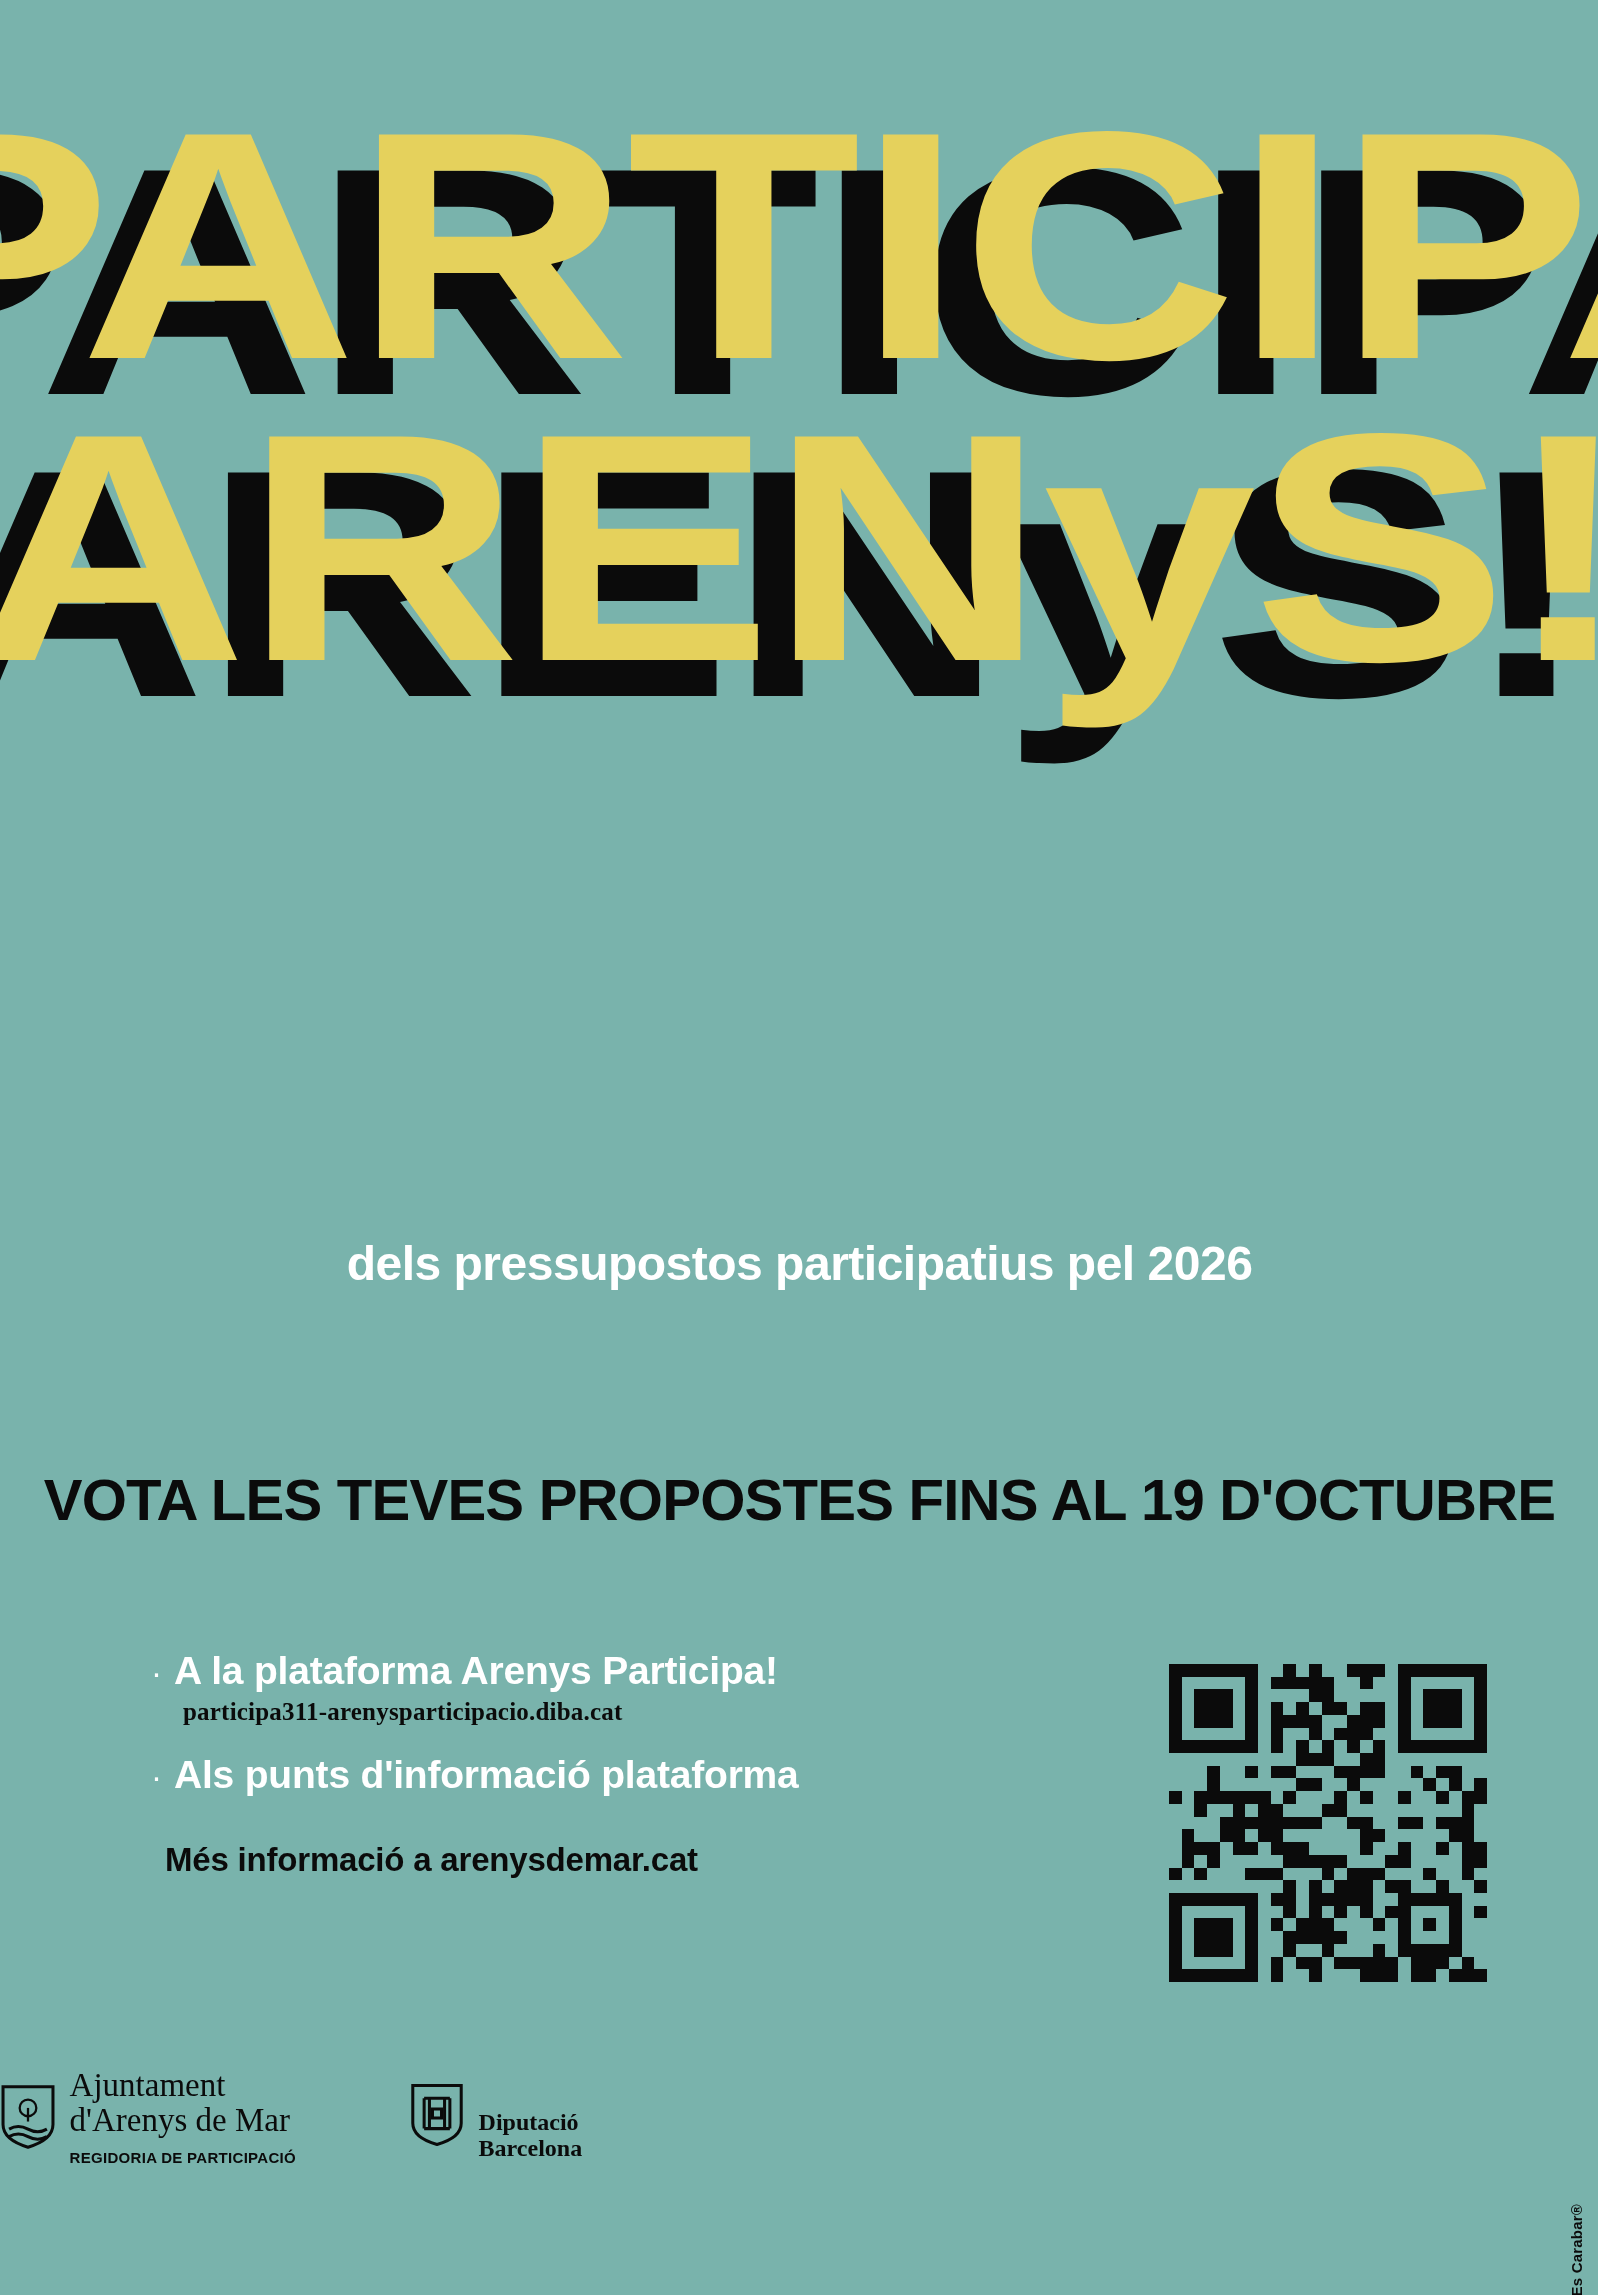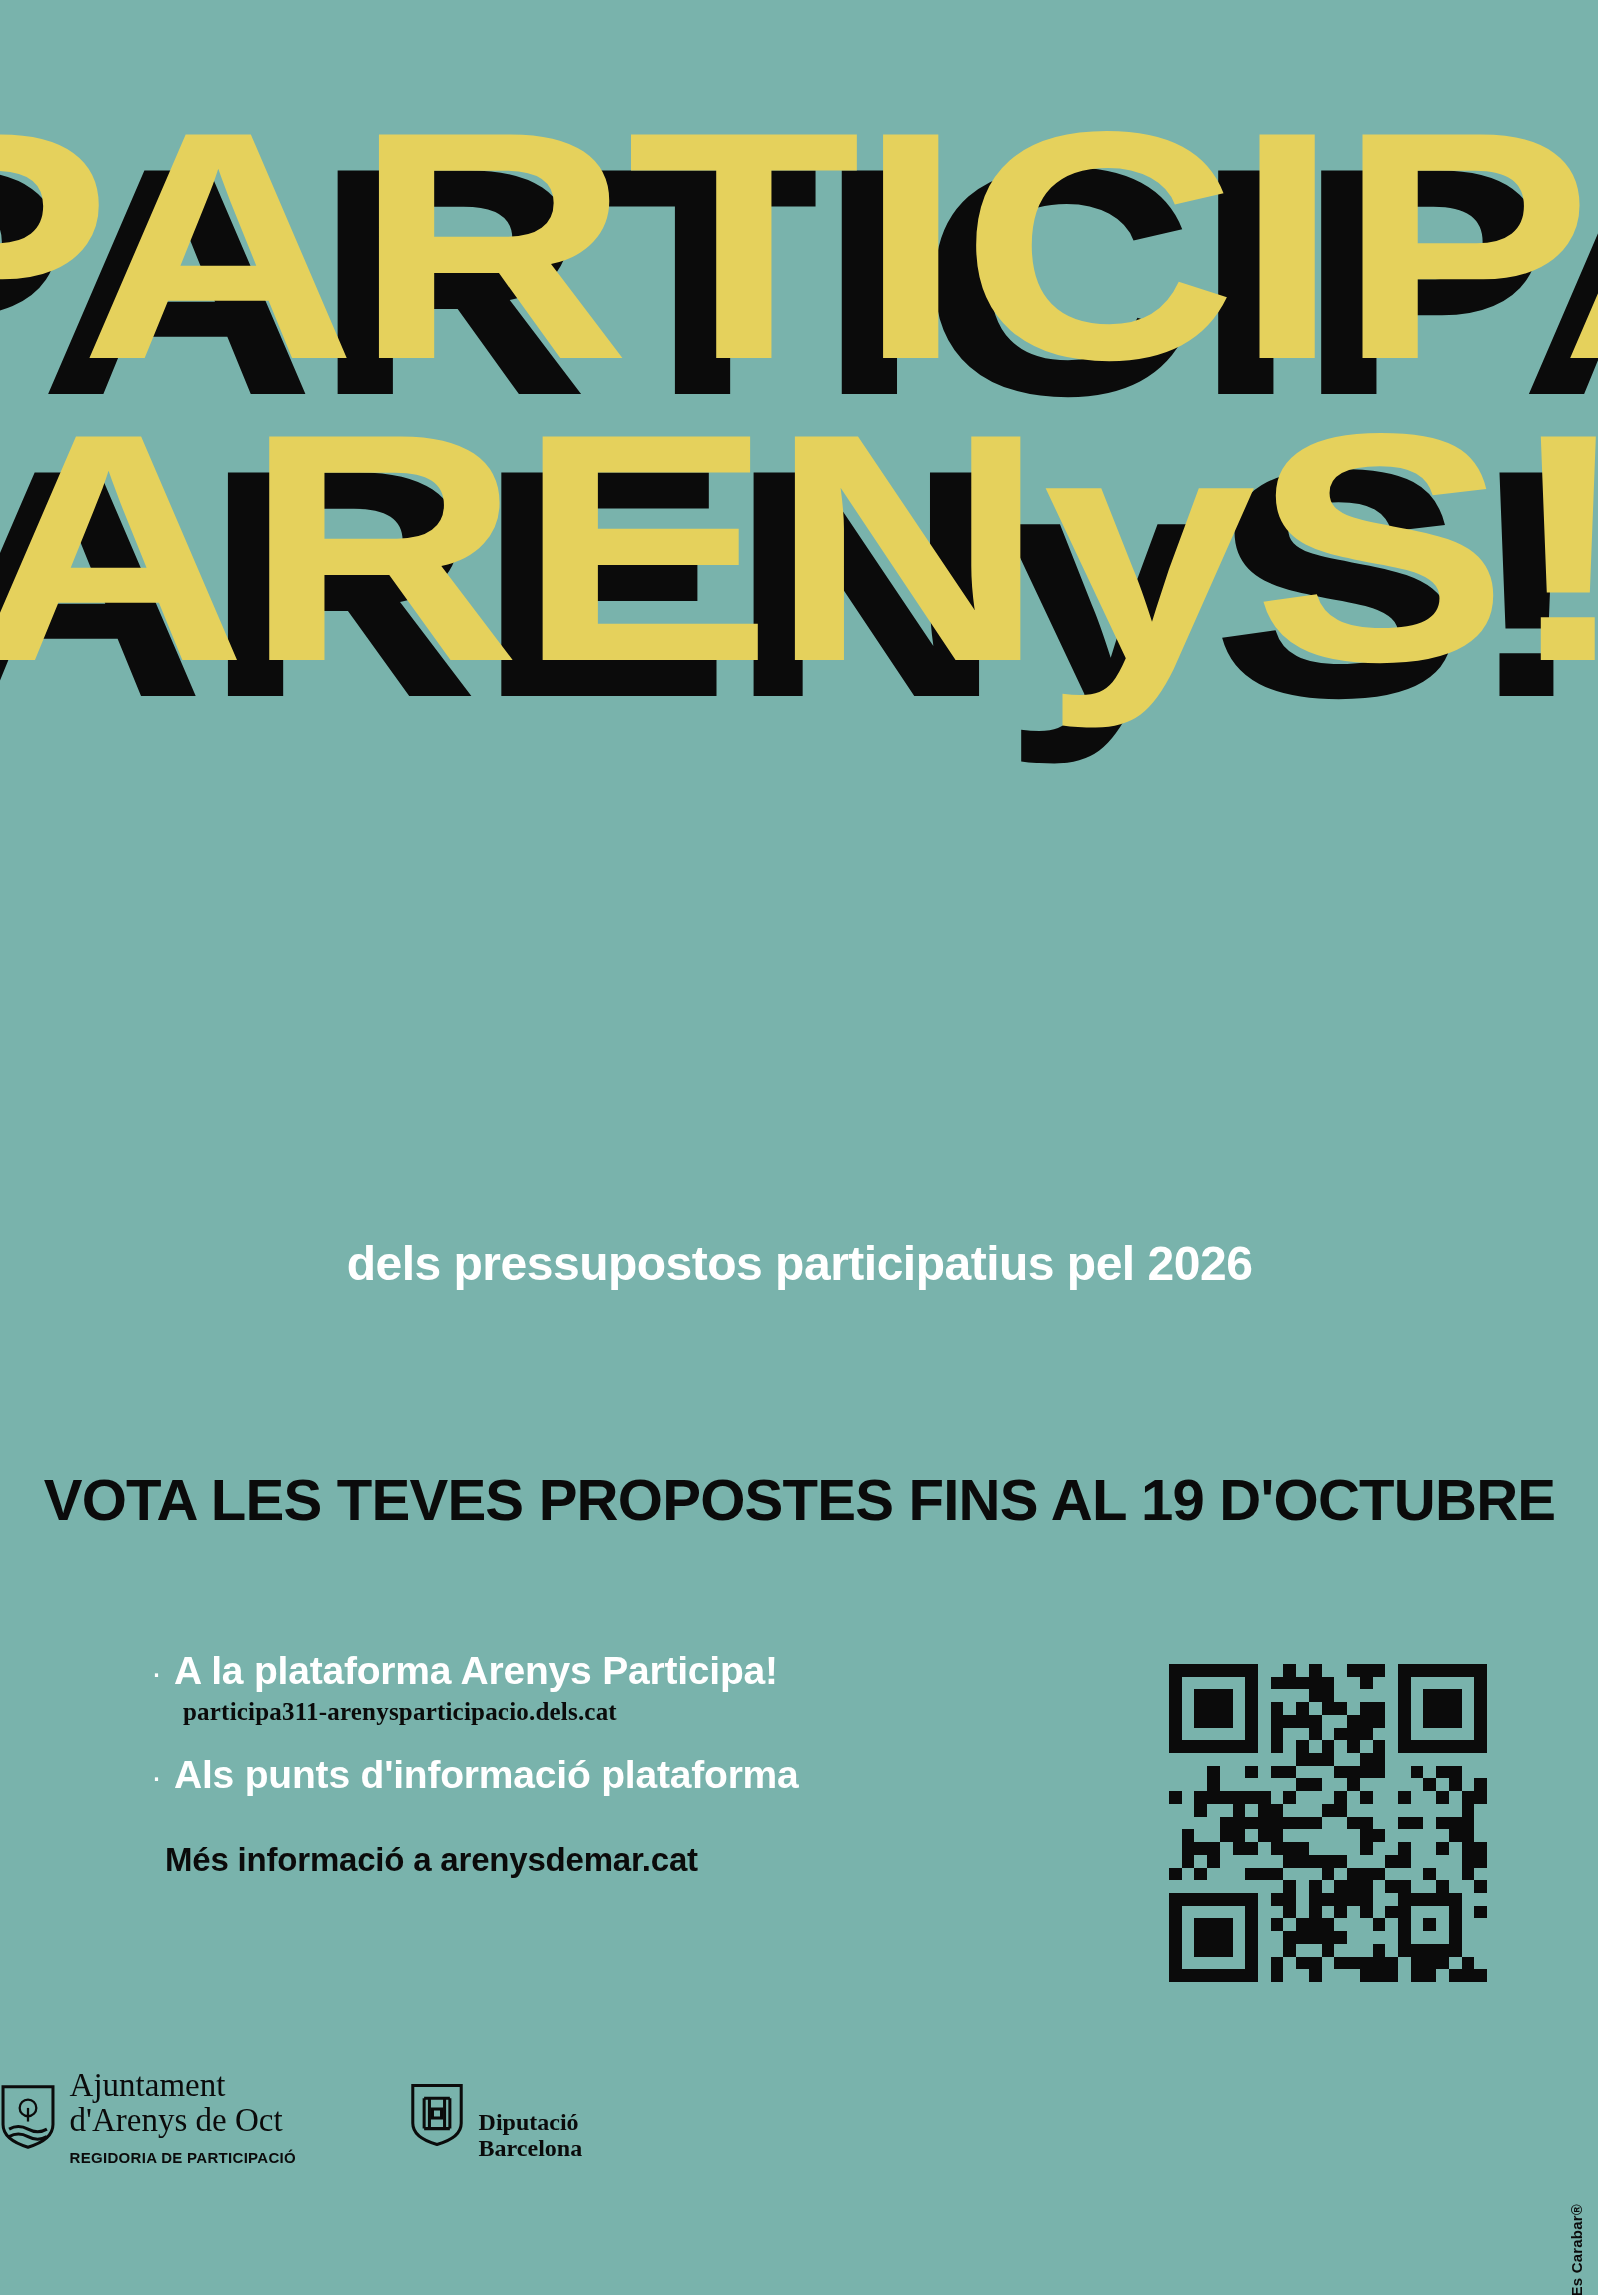--- a/index.html
+++ b/index.html
@@ -233,21 +233,21 @@
     <div>dels pressupostos participatius pel 2026</div>
   </div>
 
   <div class="banner">VOTA LES TEVES PROPOSTES FINS AL 19 D'OCTUBRE</div>
 
   <div class="bullets">
     <div class="bullet-row">
       <span class="bullet-dot">·</span>
       <span class="bullet-text">A la plataforma Arenys Participa!</span>
     </div>
-    <div class="bullet-url">participa311-arenysparticipacio.dels.cat</div>
+    <div class="bullet-url">participa311-arenysparticipacio.diba.cat</div>
 
     <div class="bullet-row">
       <span class="bullet-dot">·</span>
       <span class="bullet-text">Als punts d'informació plataforma</span>
     </div>
 
     <div class="more-info">Més informació a arenysdemar.cat</div>
   </div>
 
   <div class="qr-wrap">
@@ -884,21 +884,21 @@
     <div class="logo">
       <svg class="crest" viewBox="0 0 74 84" aria-hidden="true">
         <path d="M37 2 L70 2 L70 52 Q70 72 37 82 Q4 72 4 52 L4 2 Z" fill="none" stroke="#0b0b0b" stroke-width="4"></path>
         <circle cx="37" cy="30" r="11" fill="none" stroke="#0b0b0b" stroke-width="3"></circle>
         <path d="M37 30 L37 48" stroke="#0b0b0b" stroke-width="3"></path>
         <path d="M12 58 q12 -7 25 0 q13 7 25 0" fill="none" stroke="#0b0b0b" stroke-width="4"></path>
         <path d="M12 68 q12 -7 25 0 q13 7 25 0" fill="none" stroke="#0b0b0b" stroke-width="4"></path>
       </svg>
       <div class="logo-text-1">
         <div class="l1">Ajuntament</div>
-        <div class="l2">d'Arenys de Oct</div>
+        <div class="l2">d'Arenys de Mar</div>
         <div class="l3">REGIDORIA DE PARTICIPACIÓ</div>
       </div>
     </div>
 
     <div class="logo">
       <svg class="crest" viewBox="0 0 74 84" aria-hidden="true">
         <path d="M37 3 L69 3 L69 53 Q69 72 37 81 Q5 72 5 53 L5 3 Z" fill="none" stroke="#0b0b0b" stroke-width="4"></path>
         <path d="M20 20 L20 60 M27 20 L27 60 M47 20 L47 60 M54 20 L54 60" stroke="#0b0b0b" stroke-width="4"></path>
         <path d="M20 20 L54 20 M20 60 L54 60" stroke="#0b0b0b" stroke-width="4"></path>
         <path d="M31 34 L43 34 L43 46 L31 46 Z" fill="none" stroke="#0b0b0b" stroke-width="4"></path>

